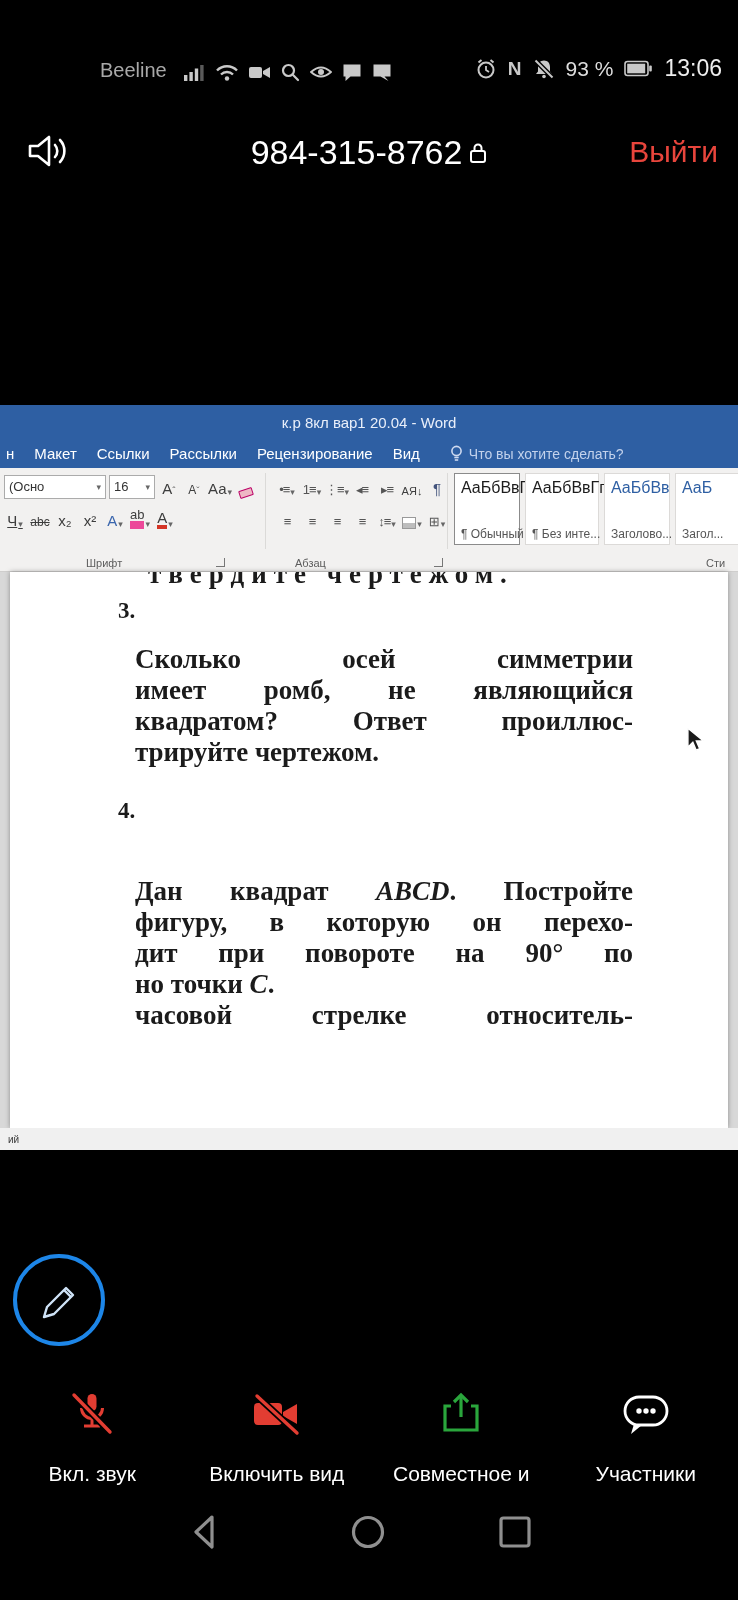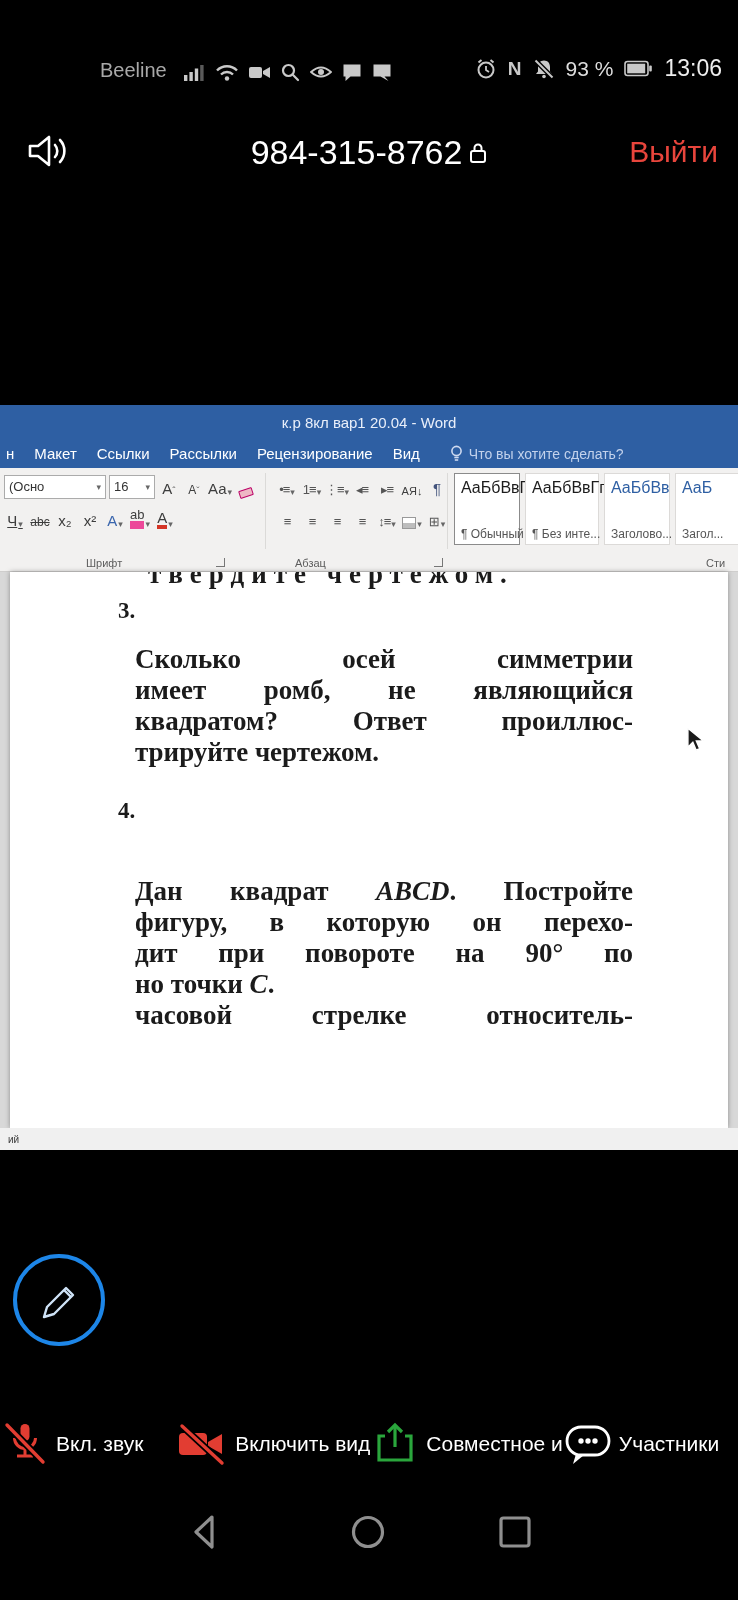--- a/index.html
+++ b/index.html
@@ -62,21 +62,21 @@
   .dnum{position:absolute;left:108px;font:700 23px "Liberation Serif",serif;color:#1b1b1b}
   .dpar{position:absolute;left:125px;width:498px}
   .dline{height:31px;font:700 27px "Liberation Serif",serif;color:#1b1b1b;white-space:nowrap}
   .j{text-align:justify;text-align-last:justify;white-space:normal}
   .it{font-style:italic}
   .wstatus{position:absolute;top:723px;left:0;width:738px;height:22px;background:#f0f0f0;color:#3a3a3a;font-size:10px;display:flex;align-items:center;padding-left:8px}
 
   
   .pencil{position:absolute;left:13px;top:1254px;width:92px;height:92px;border:4px solid #1d86e8;border-radius:50%;display:flex;align-items:center;justify-content:center;cursor:pointer;background:#000}
   .ztoolbar{position:absolute;left:0;right:0;top:1388px;height:112px;display:flex}
-  .zitem{flex:1;display:flex;flex-direction:row;align-items:center;justify-content:flex-start;gap:6px;cursor:pointer}
+  .zitem{flex:1;display:flex;flex-direction:column;align-items:center;justify-content:flex-start;gap:22px;cursor:pointer}
   .zico{height:52px;display:flex;align-items:center;justify-content:center}
   .zlbl{color:#fff;font-size:21px;white-space:nowrap}
 
   .anav{position:absolute;left:0;right:0;top:1500px;height:100px;background:#000}
   .anav svg{position:absolute;top:10px;cursor:pointer}
   .cursor{position:absolute;left:686px;top:727px;z-index:60}
 </style>
 </head>
 <body>
 

